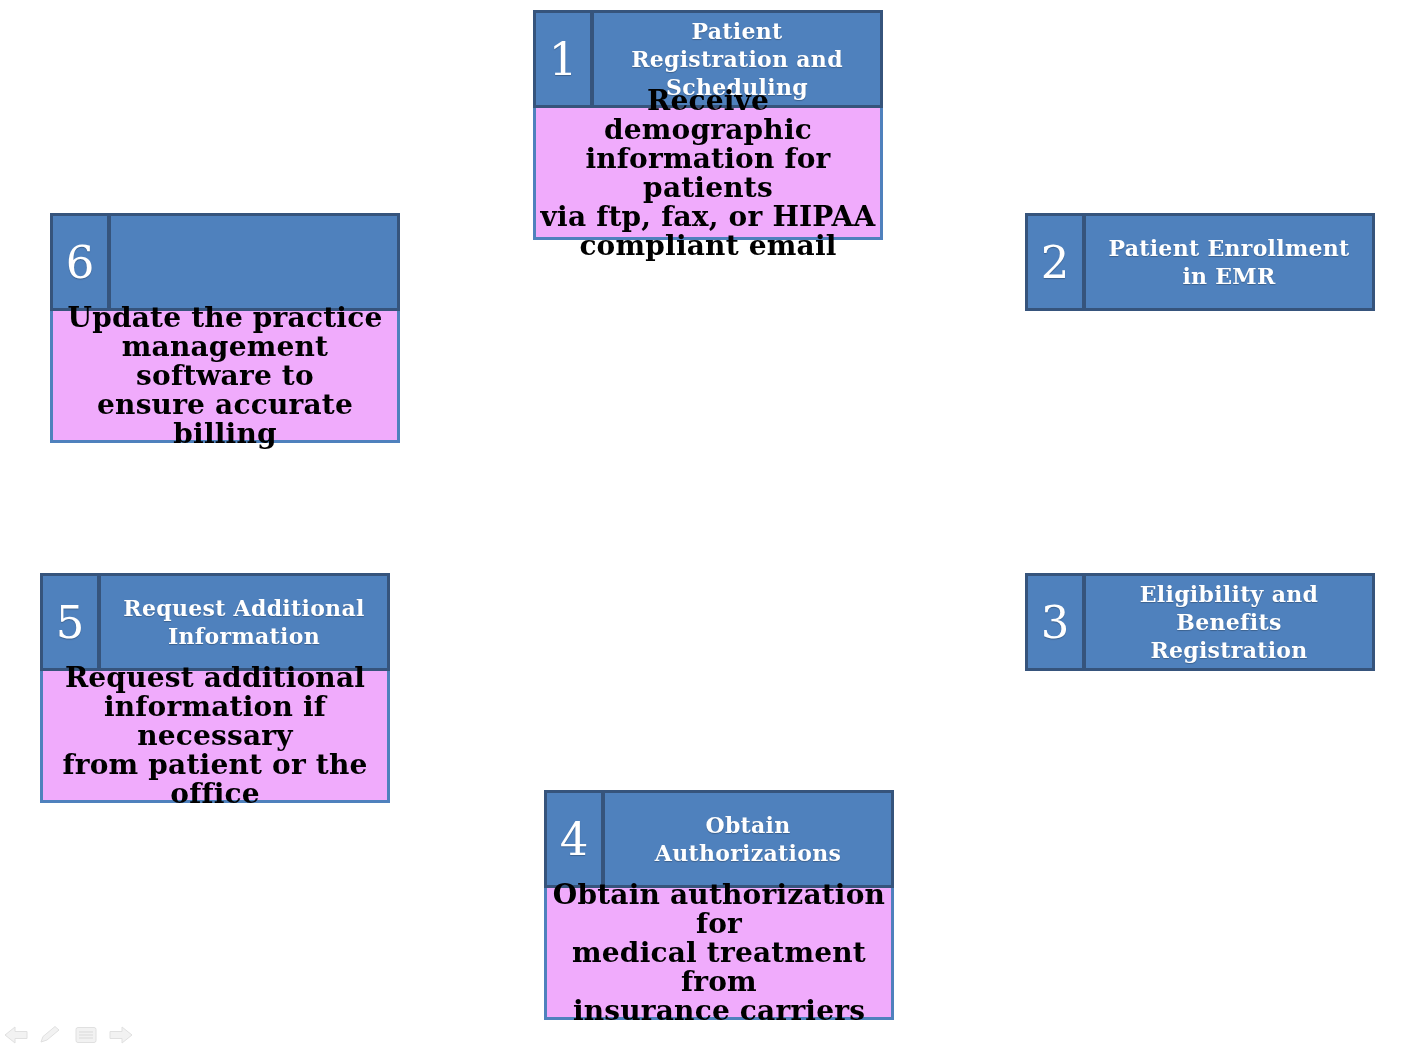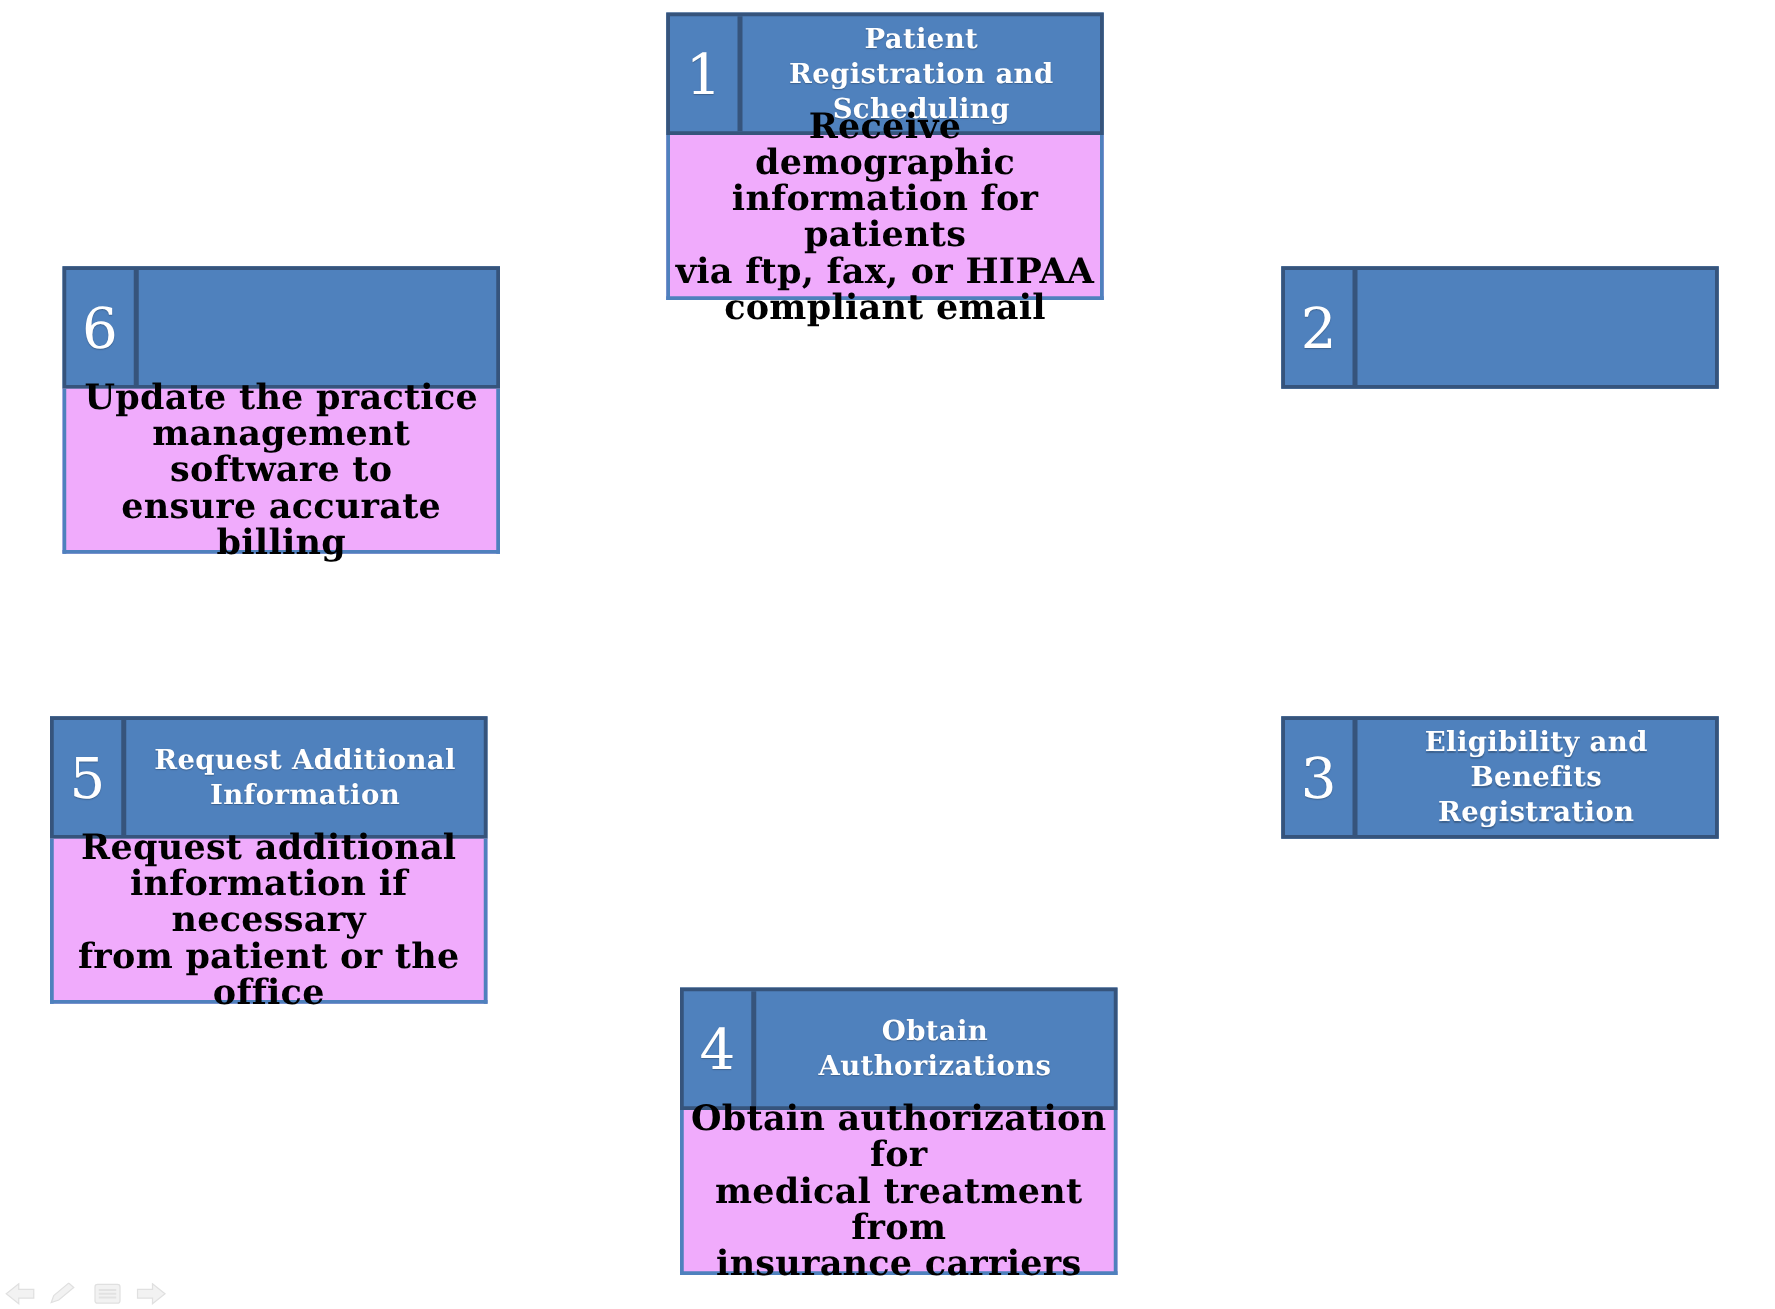--- a/index.html
+++ b/index.html
@@ -113,20 +113,22 @@
     </div>
     <div class="step-body">Receive demographic
 information for patients
 via ftp, fax, or HIPAA
 compliant email</div>
   </div>
 
   <div class="step-box pos-2">
     <div class="step-header">
       <div class="num-cell">2</div>
+      <div class="title-cell">Patient Enrollment
+in EMR</div>
     </div>
   </div>
 
   <div class="step-box pos-3">
     <div class="step-header">
       <div class="num-cell">3</div>
       <div class="title-cell">Eligibility and
 Benefits
 Registration</div>
     </div>

